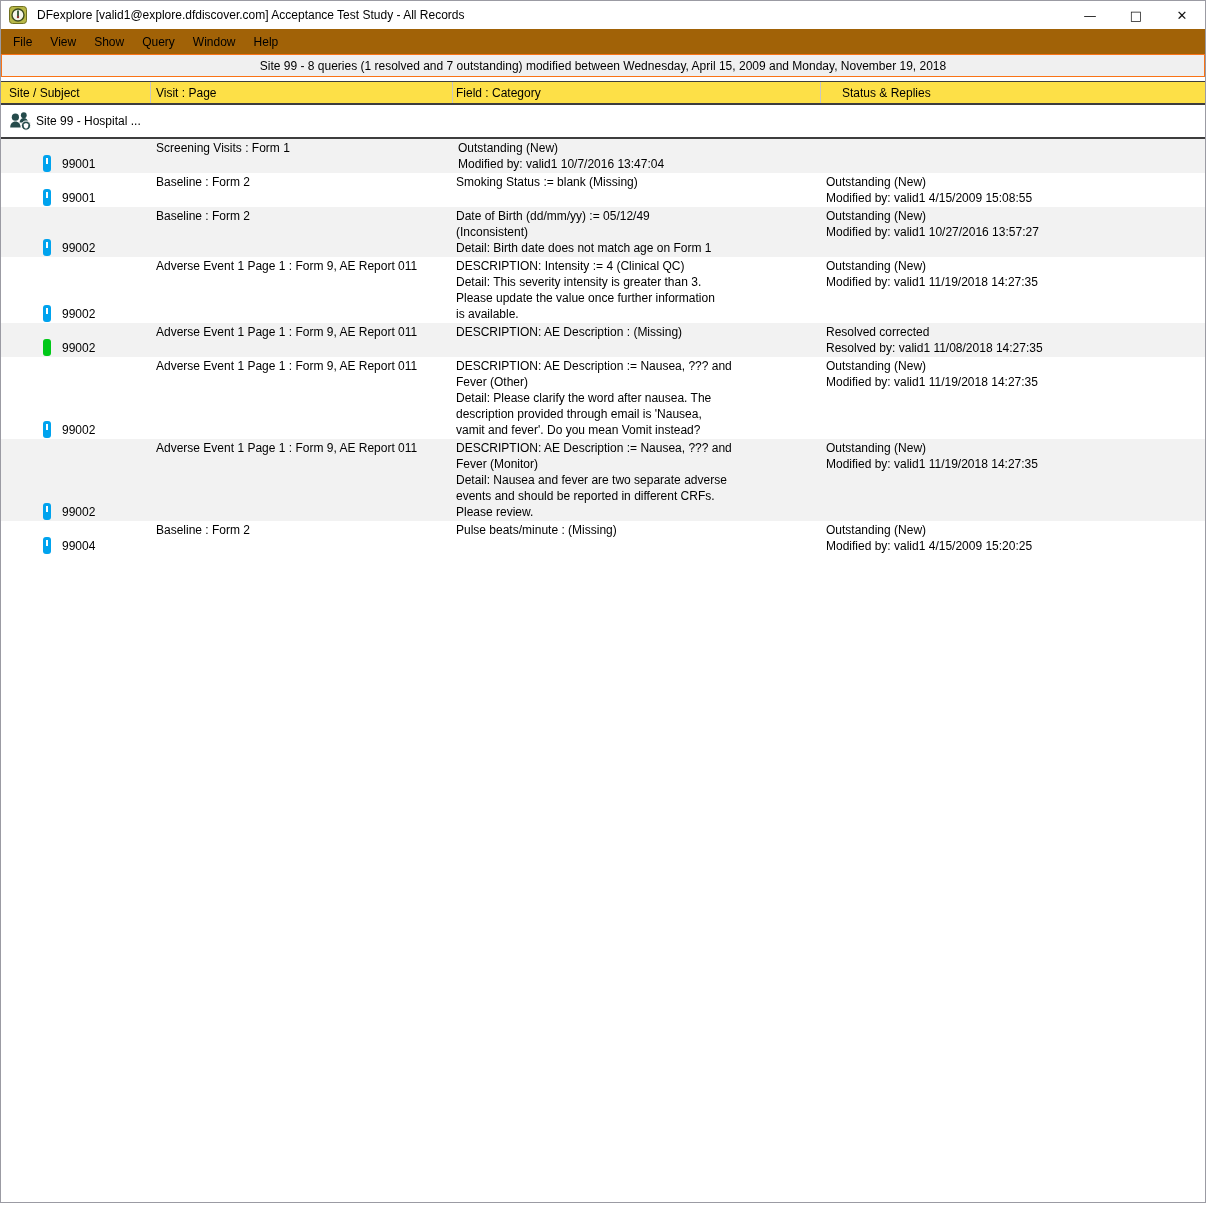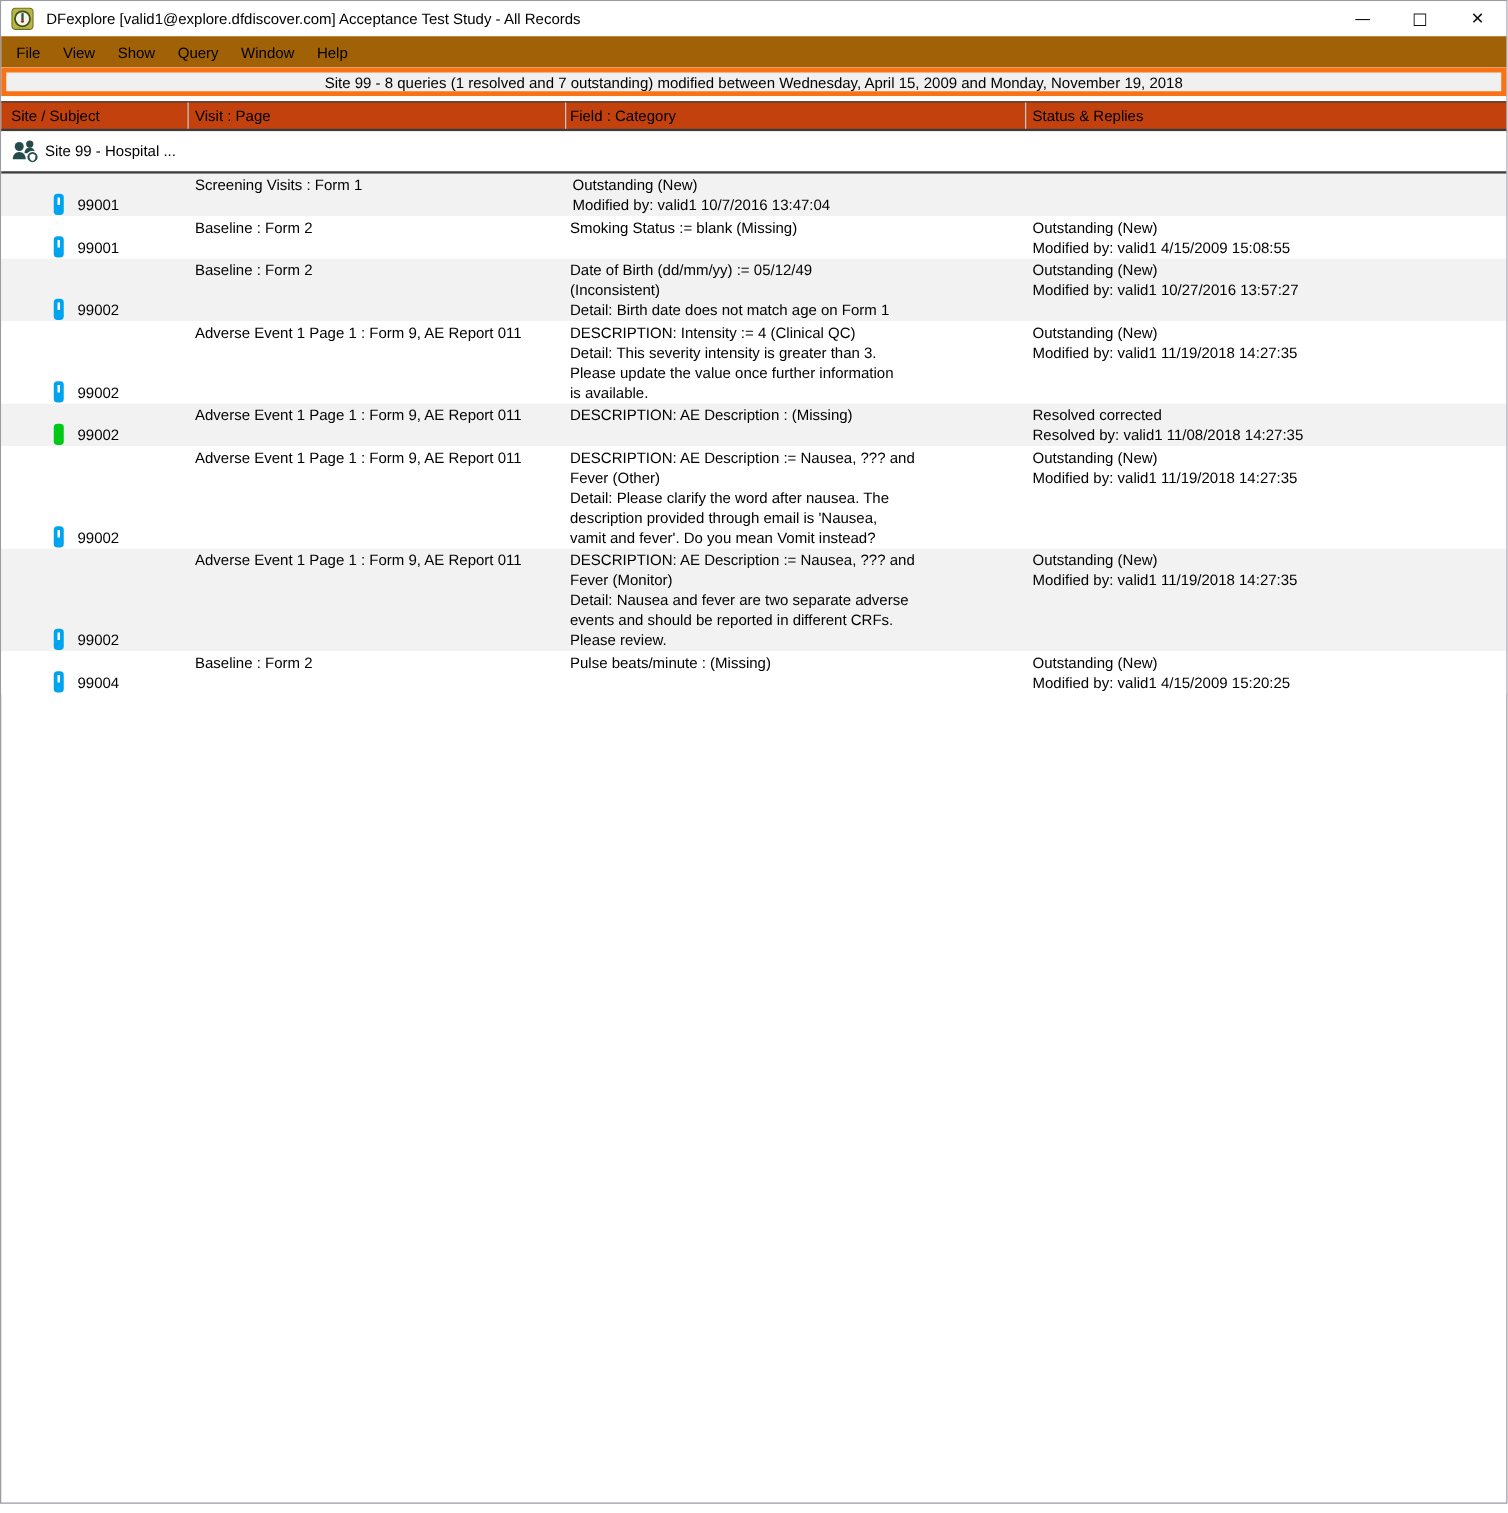--- a/index.html
+++ b/index.html
@@ -18,29 +18,29 @@
   .titlebar { height:28px; display:flex; align-items:center; background:#fff; }
   .app-icon { width:18px; height:18px; margin:0 10px 0 8px; flex:0 0 auto; }
   .title-text { flex:1 1 auto; font-size:12px; color:#000; white-space:nowrap; }
   .win-controls { display:flex; height:100%; }
   .win-btn { width:46px; height:100%; display:flex; align-items:center; justify-content:center;
              font-size:13px; color:#111; cursor:default; font-family:"DejaVu Sans",sans-serif; }
   
   .menubar { height:25px; display:flex; align-items:center; padding-left:3px; background:#a16207; }
   .menu-item { padding:3px 9px; color:#000; }
   
-  .summarybar { height:23px; border:4px solid #f97316; background:#f0f0f0;
+  .summarybar { height:23px; border:1px solid #f97316; background:#f0f0f0;
                 display:flex; align-items:center; justify-content:center; }
   .summarybar span { color:#000; }
   .spacer4 { height:4px; background:#fff; }
   
   .grid-row { display:grid; grid-template-columns:150px 302px 368px 1fr; }
-  .thead { height:24px; border-top:1px solid #3d3d3d; border-bottom:2px solid #3d3d3d; background:#c2410c; }
+  .thead { height:24px; border-top:1px solid #3d3d3d; border-bottom:2px solid #3d3d3d; background:#fde047; }
   .thead .th { display:flex; align-items:center; border-right:1px solid #c6c6c6; }
-  .thead .th:last-child { border-right:none; }
+  .thead .th:last-child { border-right:none;margin-left:16px; }
   .th.c1 { padding-left:8px; }
   .th.c2, .th.c4 { padding-left:5px; }
   .th.c3 { padding-left:3px; }
   .group-row { height:34px; display:flex; align-items:center; border-bottom:2px solid #3d3d3d; background:#fff; }
   .group-icon { margin:0 3px 0 8px; flex:0 0 auto; display:flex; }
   .rows .grid-row:nth-child(odd) { background:#f2f2f2; }
   .rows .grid-row:nth-child(even) { background:#fff; }
   .cell { line-height:16px; padding-top:1px; padding-bottom:1px; }
   .cell.subj { display:flex; align-items:flex-end; padding-left:42px; }
   .subj .sid { padding-left:11px; }

